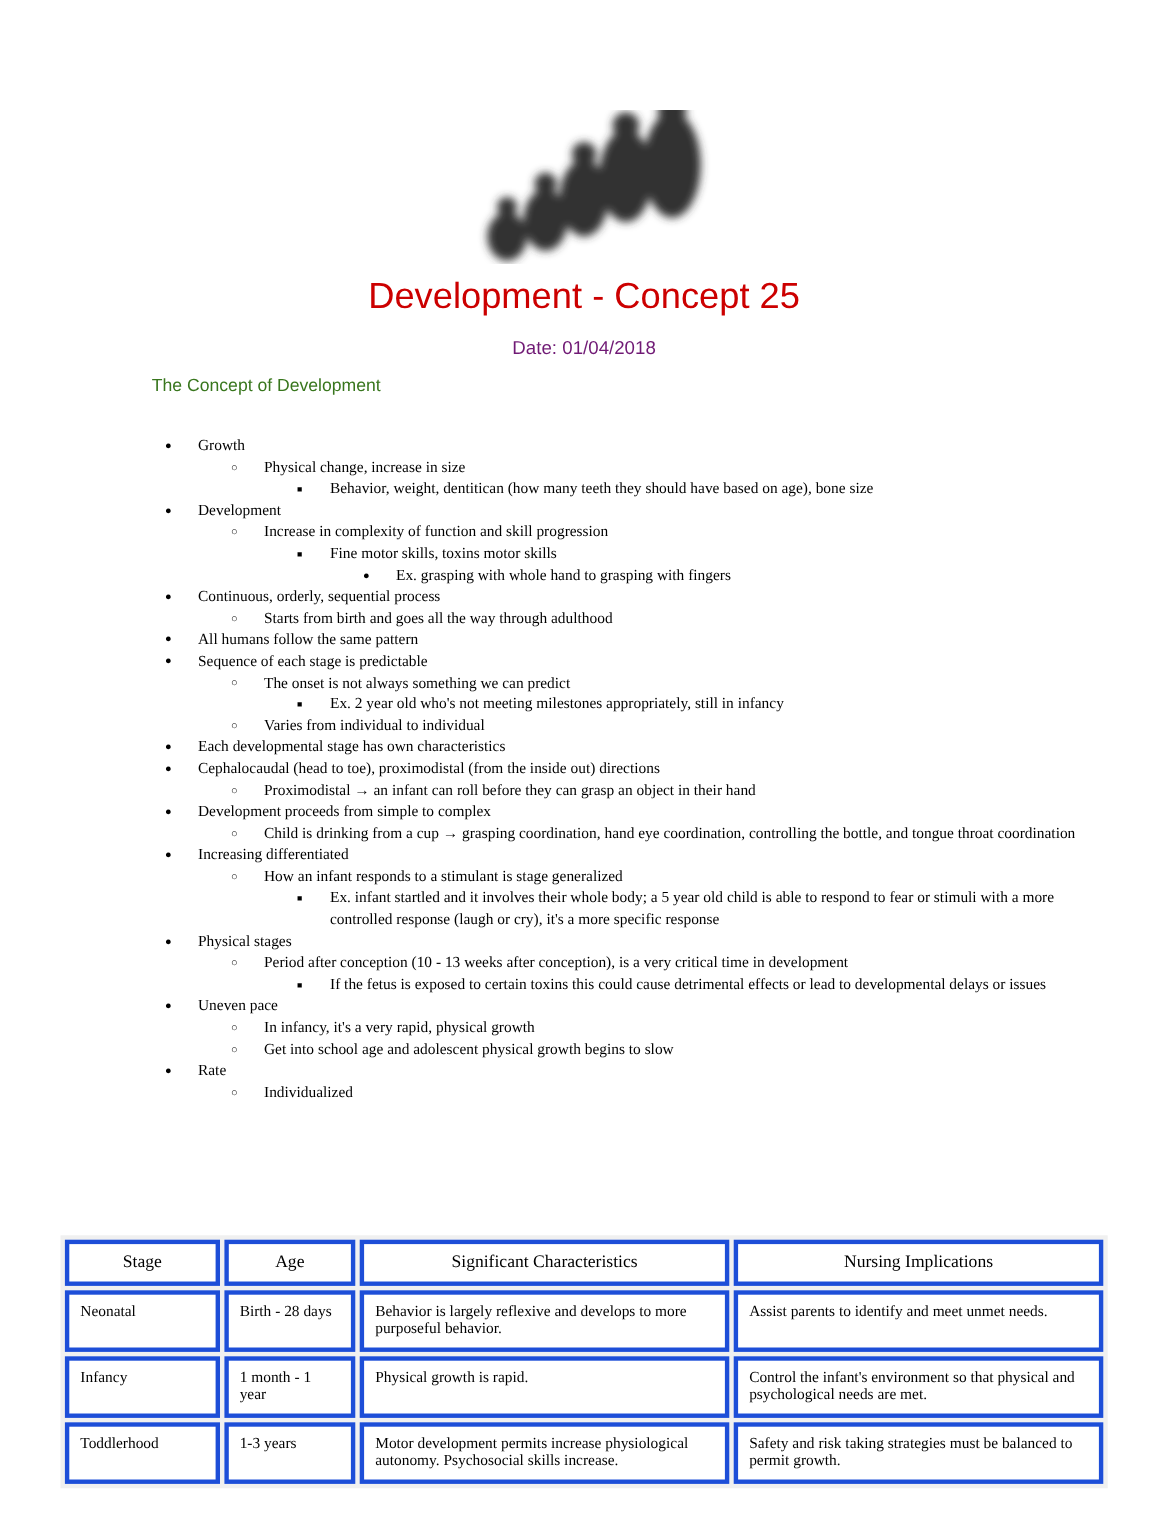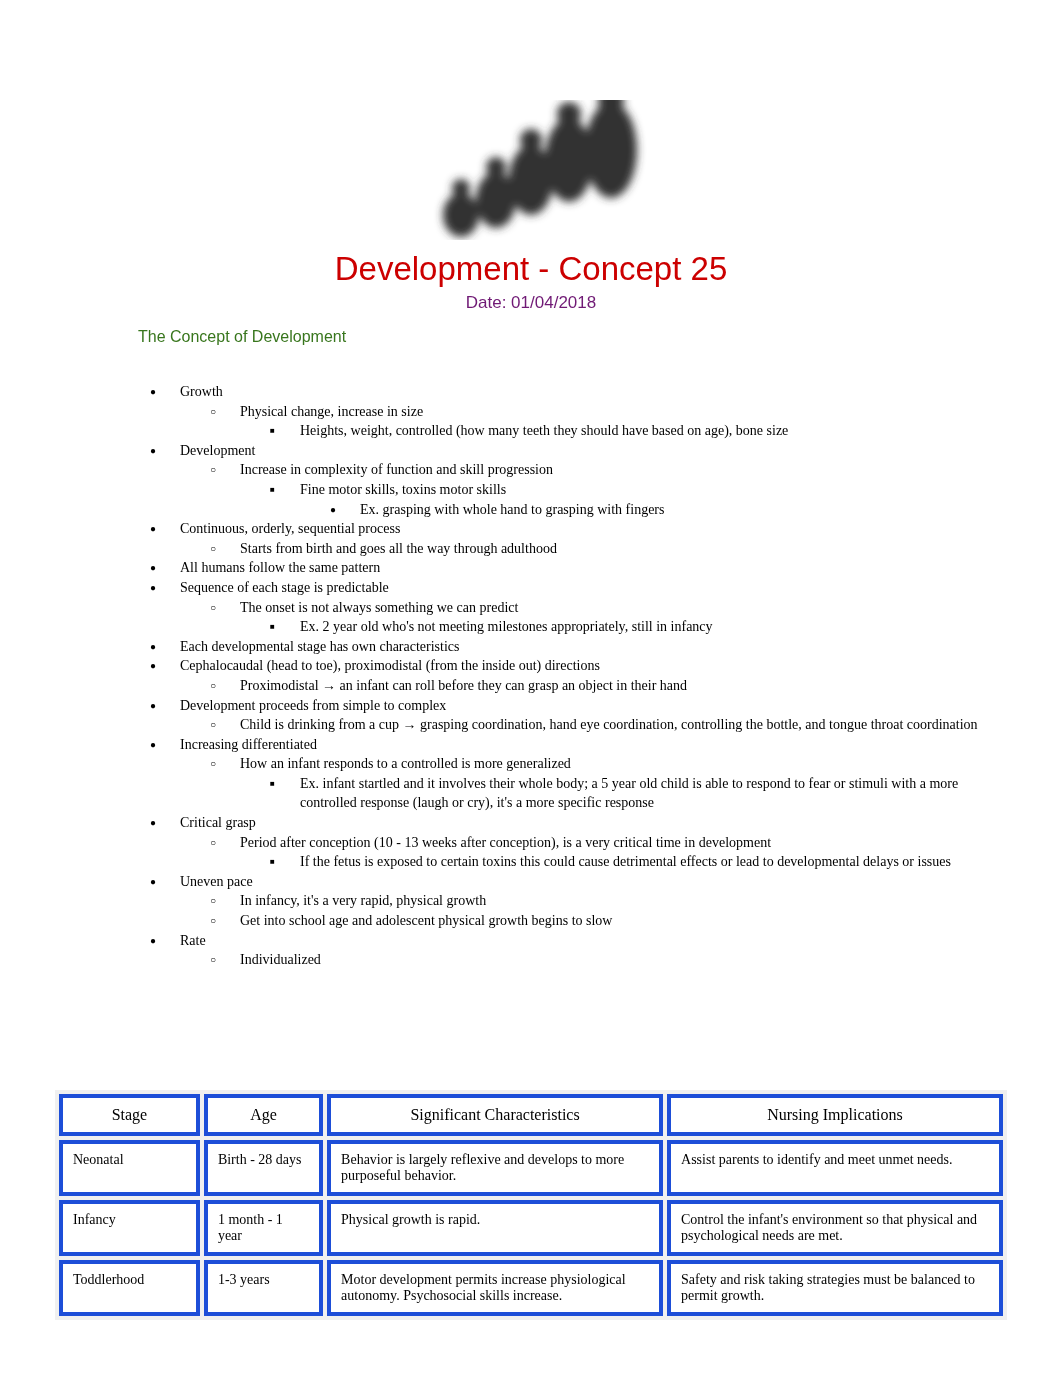--- a/index.html
+++ b/index.html
@@ -23,21 +23,21 @@
     .header-image svg {
       width: 280px;
       height: 140px;
     }
     .title {
       text-align: center;
       font-family: Arial, sans-serif;
       font-size: 33px;
       color: #cc0000;
       font-weight: 400;
-      margin-bottom: 5px;
+      margin-bottom: 19px;
     }
     .date {
       text-align: center;
       font-family: Arial, sans-serif;
       font-size: 17px;
       color: #701a75;
       margin-bottom: 15px;
     }
     .section-heading {
       font-family: Arial, sans-serif;
@@ -146,21 +146,21 @@
 <h1 class="title">Development - Concept 25</h1>
 <div class="date">Date: 01/04/2018</div>
 
 <div class="section-heading">The Concept of Development</div>
 
 <ul class="bullet-list">
   <li><span>Growth</span>
     <ul>
       <li><span>Physical change, increase in size</span>
         <ul>
-          <li><span>Heights, weight, controlled (how many teeth they should have based on age), bone size</span></li>
+          <li><span>Behavior, weight, dentitican (how many teeth they should have based on age), bone size</span></li>
         </ul>
       </li>
     </ul>
   </li>
   <li><span>Development</span>
     <ul>
       <li><span>Increase in complexity of function and skill progression</span>
         <ul>
           <li><span>Fine motor skills, toxins motor skills</span>
             <ul>
@@ -177,43 +177,44 @@
     </ul>
   </li>
   <li><span>All humans follow the same pattern</span></li>
   <li><span>Sequence of each stage is predictable</span>
     <ul>
       <li><span>The onset is not always something we can predict</span>
         <ul>
           <li><span>Ex. 2 year old who's not meeting milestones appropriately, still in infancy</span></li>
         </ul>
       </li>
+      <li><span>Varies from individual to individual</span></li>
     </ul>
   </li>
   <li><span>Each developmental stage has own characteristics</span></li>
   <li><span>Cephalocaudal (head to toe), proximodistal (from the inside out) directions</span>
     <ul>
       <li><span>Proximodistal → an infant can roll before they can grasp an object in their hand</span></li>
     </ul>
   </li>
   <li><span>Development proceeds from simple to complex</span>
     <ul>
       <li><span>Child is drinking from a cup → grasping coordination, hand eye coordination, controlling the bottle, and tongue throat coordination</span></li>
     </ul>
   </li>
   <li><span>Increasing differentiated</span>
     <ul>
-      <li><span>How an infant responds to a controlled is more generalized</span>
+      <li><span>How an infant responds to a stimulant is stage generalized</span>
         <ul>
           <li><span>Ex. infant startled and it involves their whole body; a 5 year old child is able to respond to fear or stimuli with a more controlled response (laugh or cry), it's a more specific response</span></li>
         </ul>
       </li>
     </ul>
   </li>
-  <li><span>Critical grasp</span>
+  <li><span>Physical stages</span>
     <ul>
       <li><span>Period after conception (10 - 13 weeks after conception), is a very critical time in development</span>
         <ul>
           <li><span>If the fetus is exposed to certain toxins this could cause detrimental effects or lead to developmental delays or issues</span></li>
         </ul>
       </li>
     </ul>
   </li>
   <li><span>Uneven pace</span>
     <ul>

